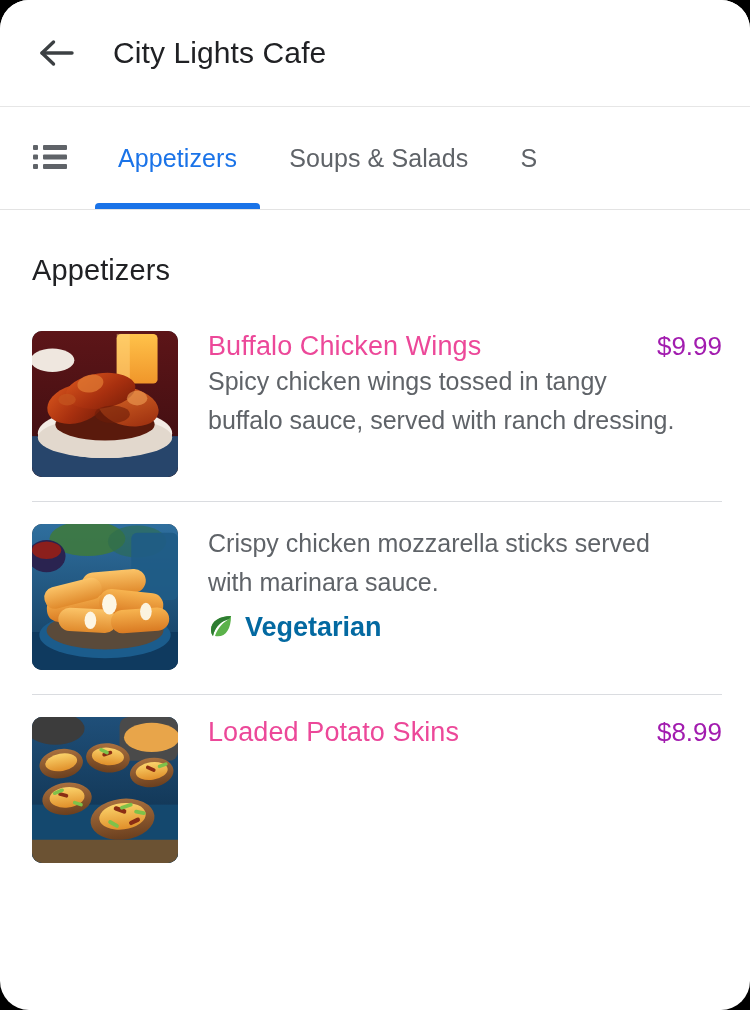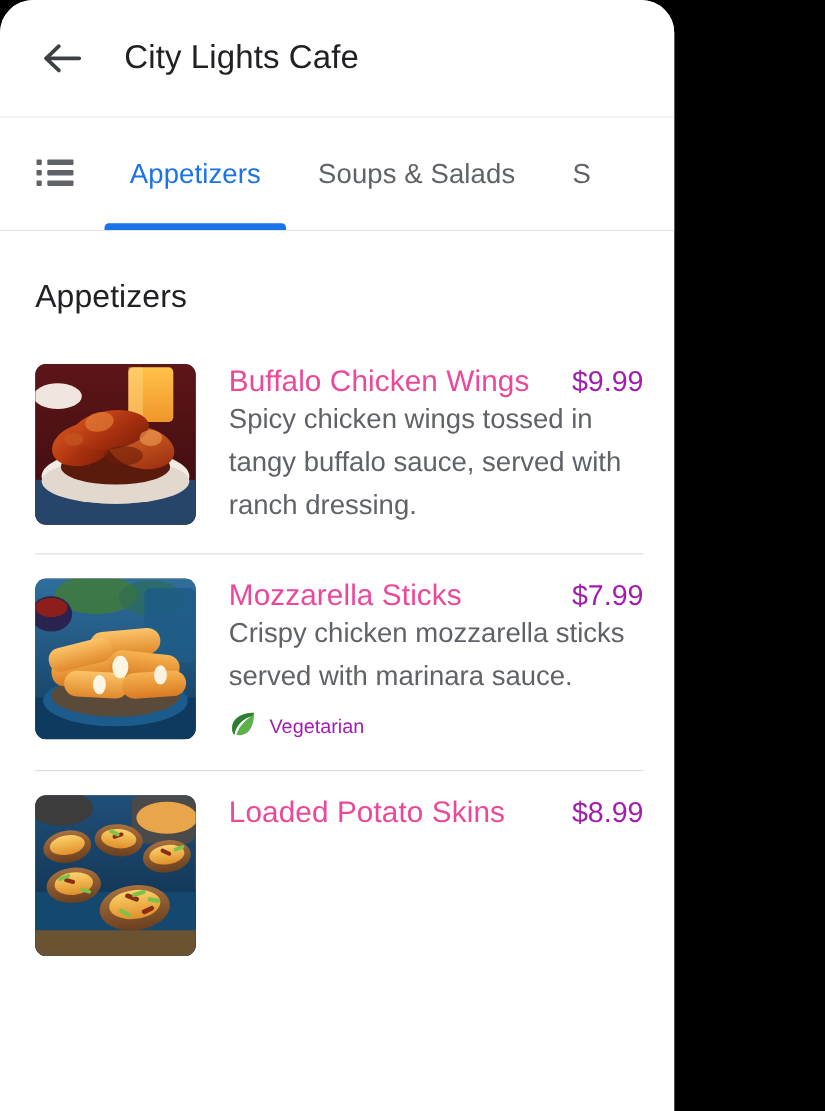--- a/index.html
+++ b/index.html
@@ -8,26 +8,27 @@
     width: 750px;
     height: 1010px;
     background: #000000;
     font-family: "Liberation Sans", sans-serif;
     overflow: hidden;
   }
 
   .app-card {
     position: absolute;
     top: 0; left: 0;
-    width: 613px;
+    width: 750px;
     height: 1010px;
     background: #ffffff;
     border-top-left-radius: 30px;
     border-top-right-radius: 30px;
     overflow: hidden;
+    border-radius: 29px;
   }
 
   
   .header {
     height: 107px;
     display: flex;
     align-items: center;
     padding: 0 0 0 30px;
     background: #ffffff;
     border-bottom: 1px solid #e6e6e6;
@@ -154,22 +155,23 @@
     max-width: 470px;
   }
   .tag-row {
     margin-top: 10px;
     display: flex;
     align-items: center;
     gap: 11px;
   }
   .leaf-icon { display: block; flex: none; }
   .tag-label {
-    font-size: 18px;
-    color: #a21caf;
+    font-size: 27px;
+    color: #0369a1;
+    font-weight: bold;
   }
 
   .divider {
     height: 1px;
     background: #dadce0;
     margin: 24px 28px 0 32px;
   }
 </style>
 </head>
 <body>
@@ -296,24 +298,20 @@
             <rect x="46" y="46" width="44" height="17" rx="8" fill="url(#m-stick)" transform="rotate(6 68 54)"></rect>
             <rect x="18" y="58" width="40" height="16" rx="8" fill="url(#m-stick2)" transform="rotate(3 38 66)"></rect>
             <rect x="54" y="58" width="40" height="16" rx="8" fill="url(#m-stick)" transform="rotate(-4 74 66)"></rect>
           </g>
           <ellipse cx="53" cy="55" rx="5" ry="7" fill="#fdf6e4"></ellipse>
           <ellipse cx="40" cy="66" rx="4" ry="6" fill="#fdf6e4"></ellipse>
           <ellipse cx="78" cy="60" rx="4" ry="6" fill="#fbf3e0"></ellipse>
         </svg>
       </div>
       <div class="item-body">
-        <div class="item-head">
-          <div class="item-name">Mozzarella Sticks</div>
-          <div class="item-price">$7.99</div>
-        </div>
         <div class="item-desc">Crispy chicken mozzarella sticks served with marinara sauce.</div>
         <div class="tag-row">
           <span class="leaf-icon">
             <svg width="26" height="26" viewBox="0 0 26 26" aria-hidden="true">
               <path d="M23 3C12 3 3 8 3 17c0 3 1 5 2 6C7 13 14 8 21 6c-5 3-11 8-14 17 10 2 16-6 16-20z" fill="#5bb24a"></path>
               <path d="M23 3C12 3 3 8 3 17c0 3 1 5 2 6C7 13 14 8 21 6z" fill="#2e7d32"></path>
             </svg>
           </span>
           <span class="tag-label">Vegetarian</span>
         </div>

